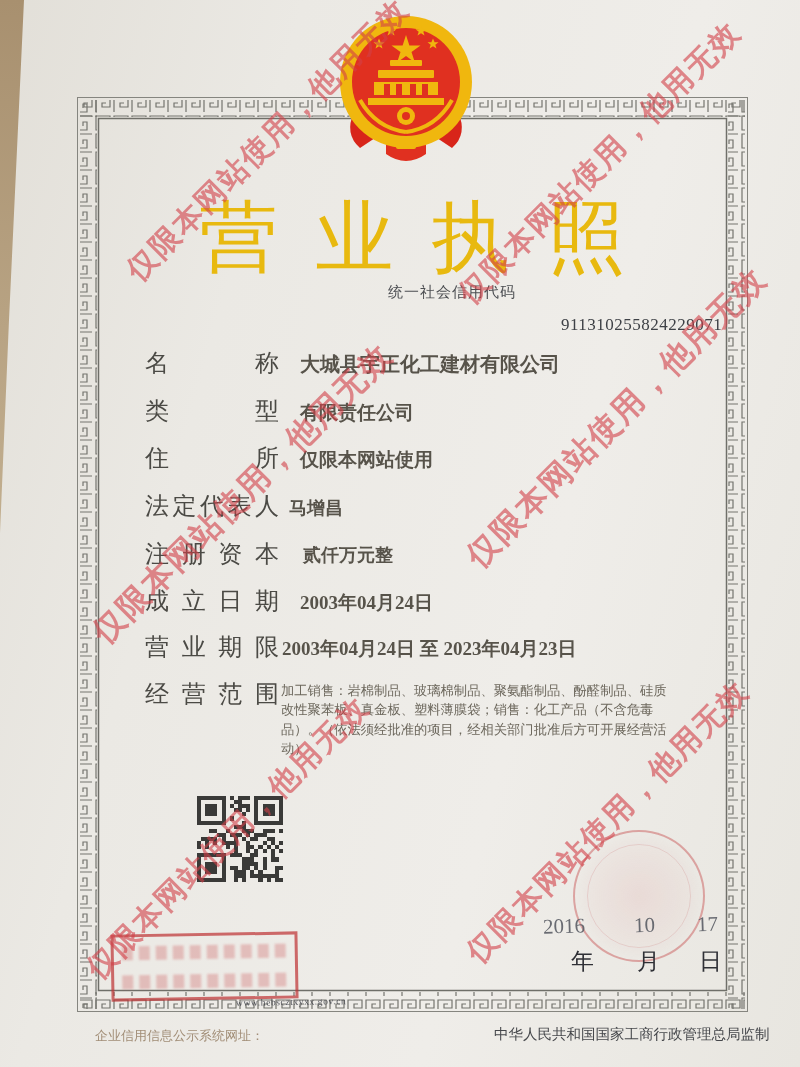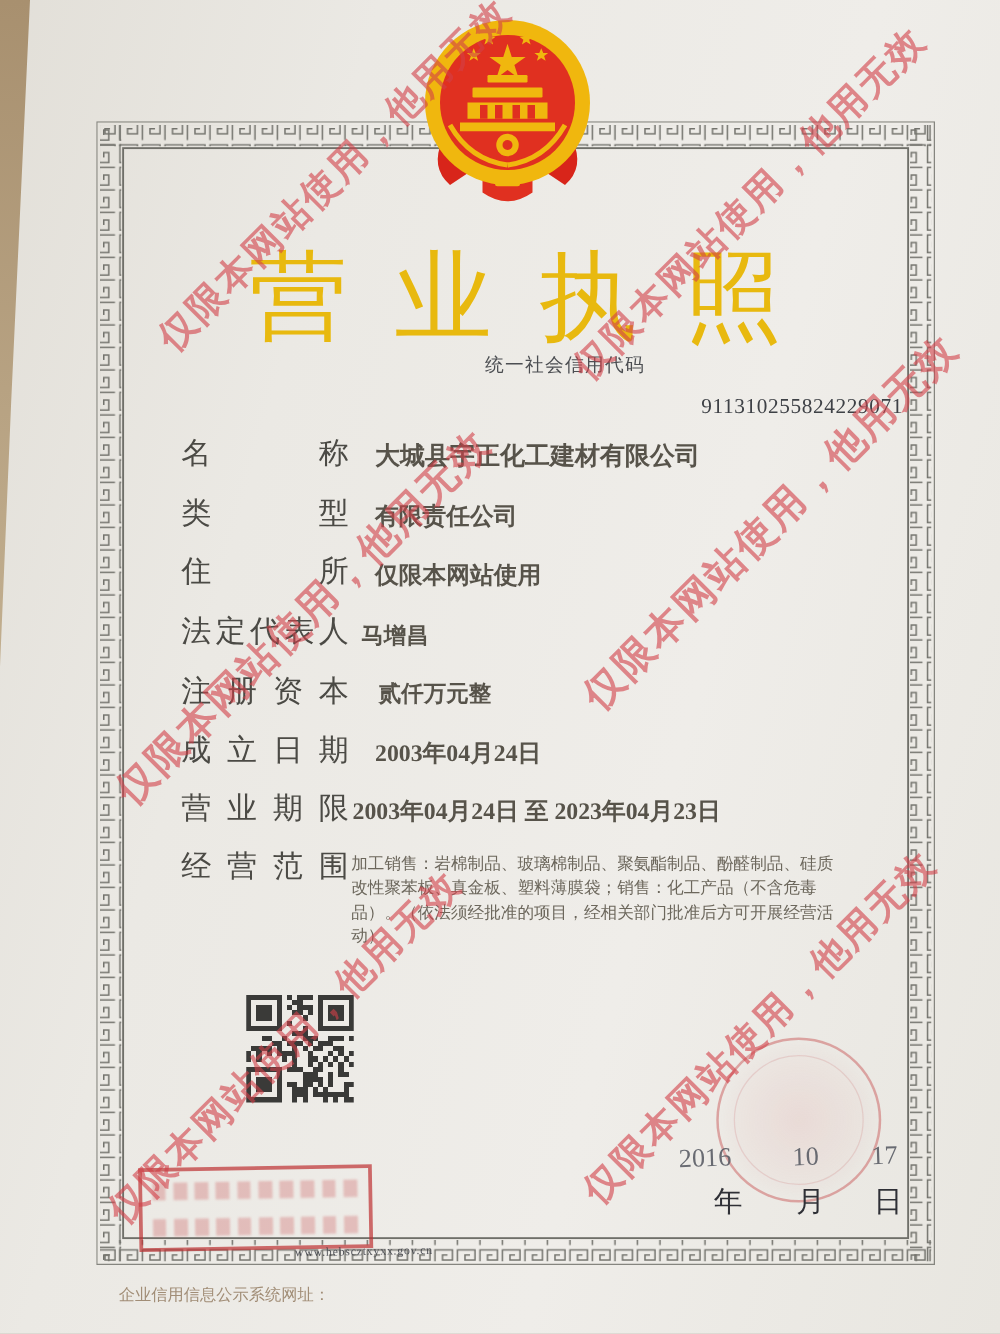--- a/index.html
+++ b/index.html
@@ -294,20 +294,21 @@
   <span class="date-unit" style="left:637px;top:946px">月</span>
   <span class="date-unit" style="left:699px;top:946px">日</span>
 
   <div class="seal"></div>
 
   <div class="redbox"></div>
 
   <div class="micro-url">www.hebscztxyxx.gov.cn</div>
 
   <div class="footer-left">企业信用信息公示系统网址：</div>
+  <div class="footer-right">中华人民共和国国家工商行政管理总局监制</div>
 
   <div class="wm" style="left:268px;top:140px">仅限本网站使用，他用无效</div>
   <div class="wm" style="left:600px;top:163px">仅限本网站使用，他用无效</div>
   <div class="wm big" style="left:243px;top:494px">仅限本网站使用，他用无效</div>
   <div class="wm big" style="left:617px;top:418px">仅限本网站使用，他用无效</div>
   <div class="wm" style="left:228px;top:838px">仅限本网站使用，他用无效</div>
   <div class="wm" style="left:608px;top:822px">仅限本网站使用，他用无效</div>
 
 </div>
 

